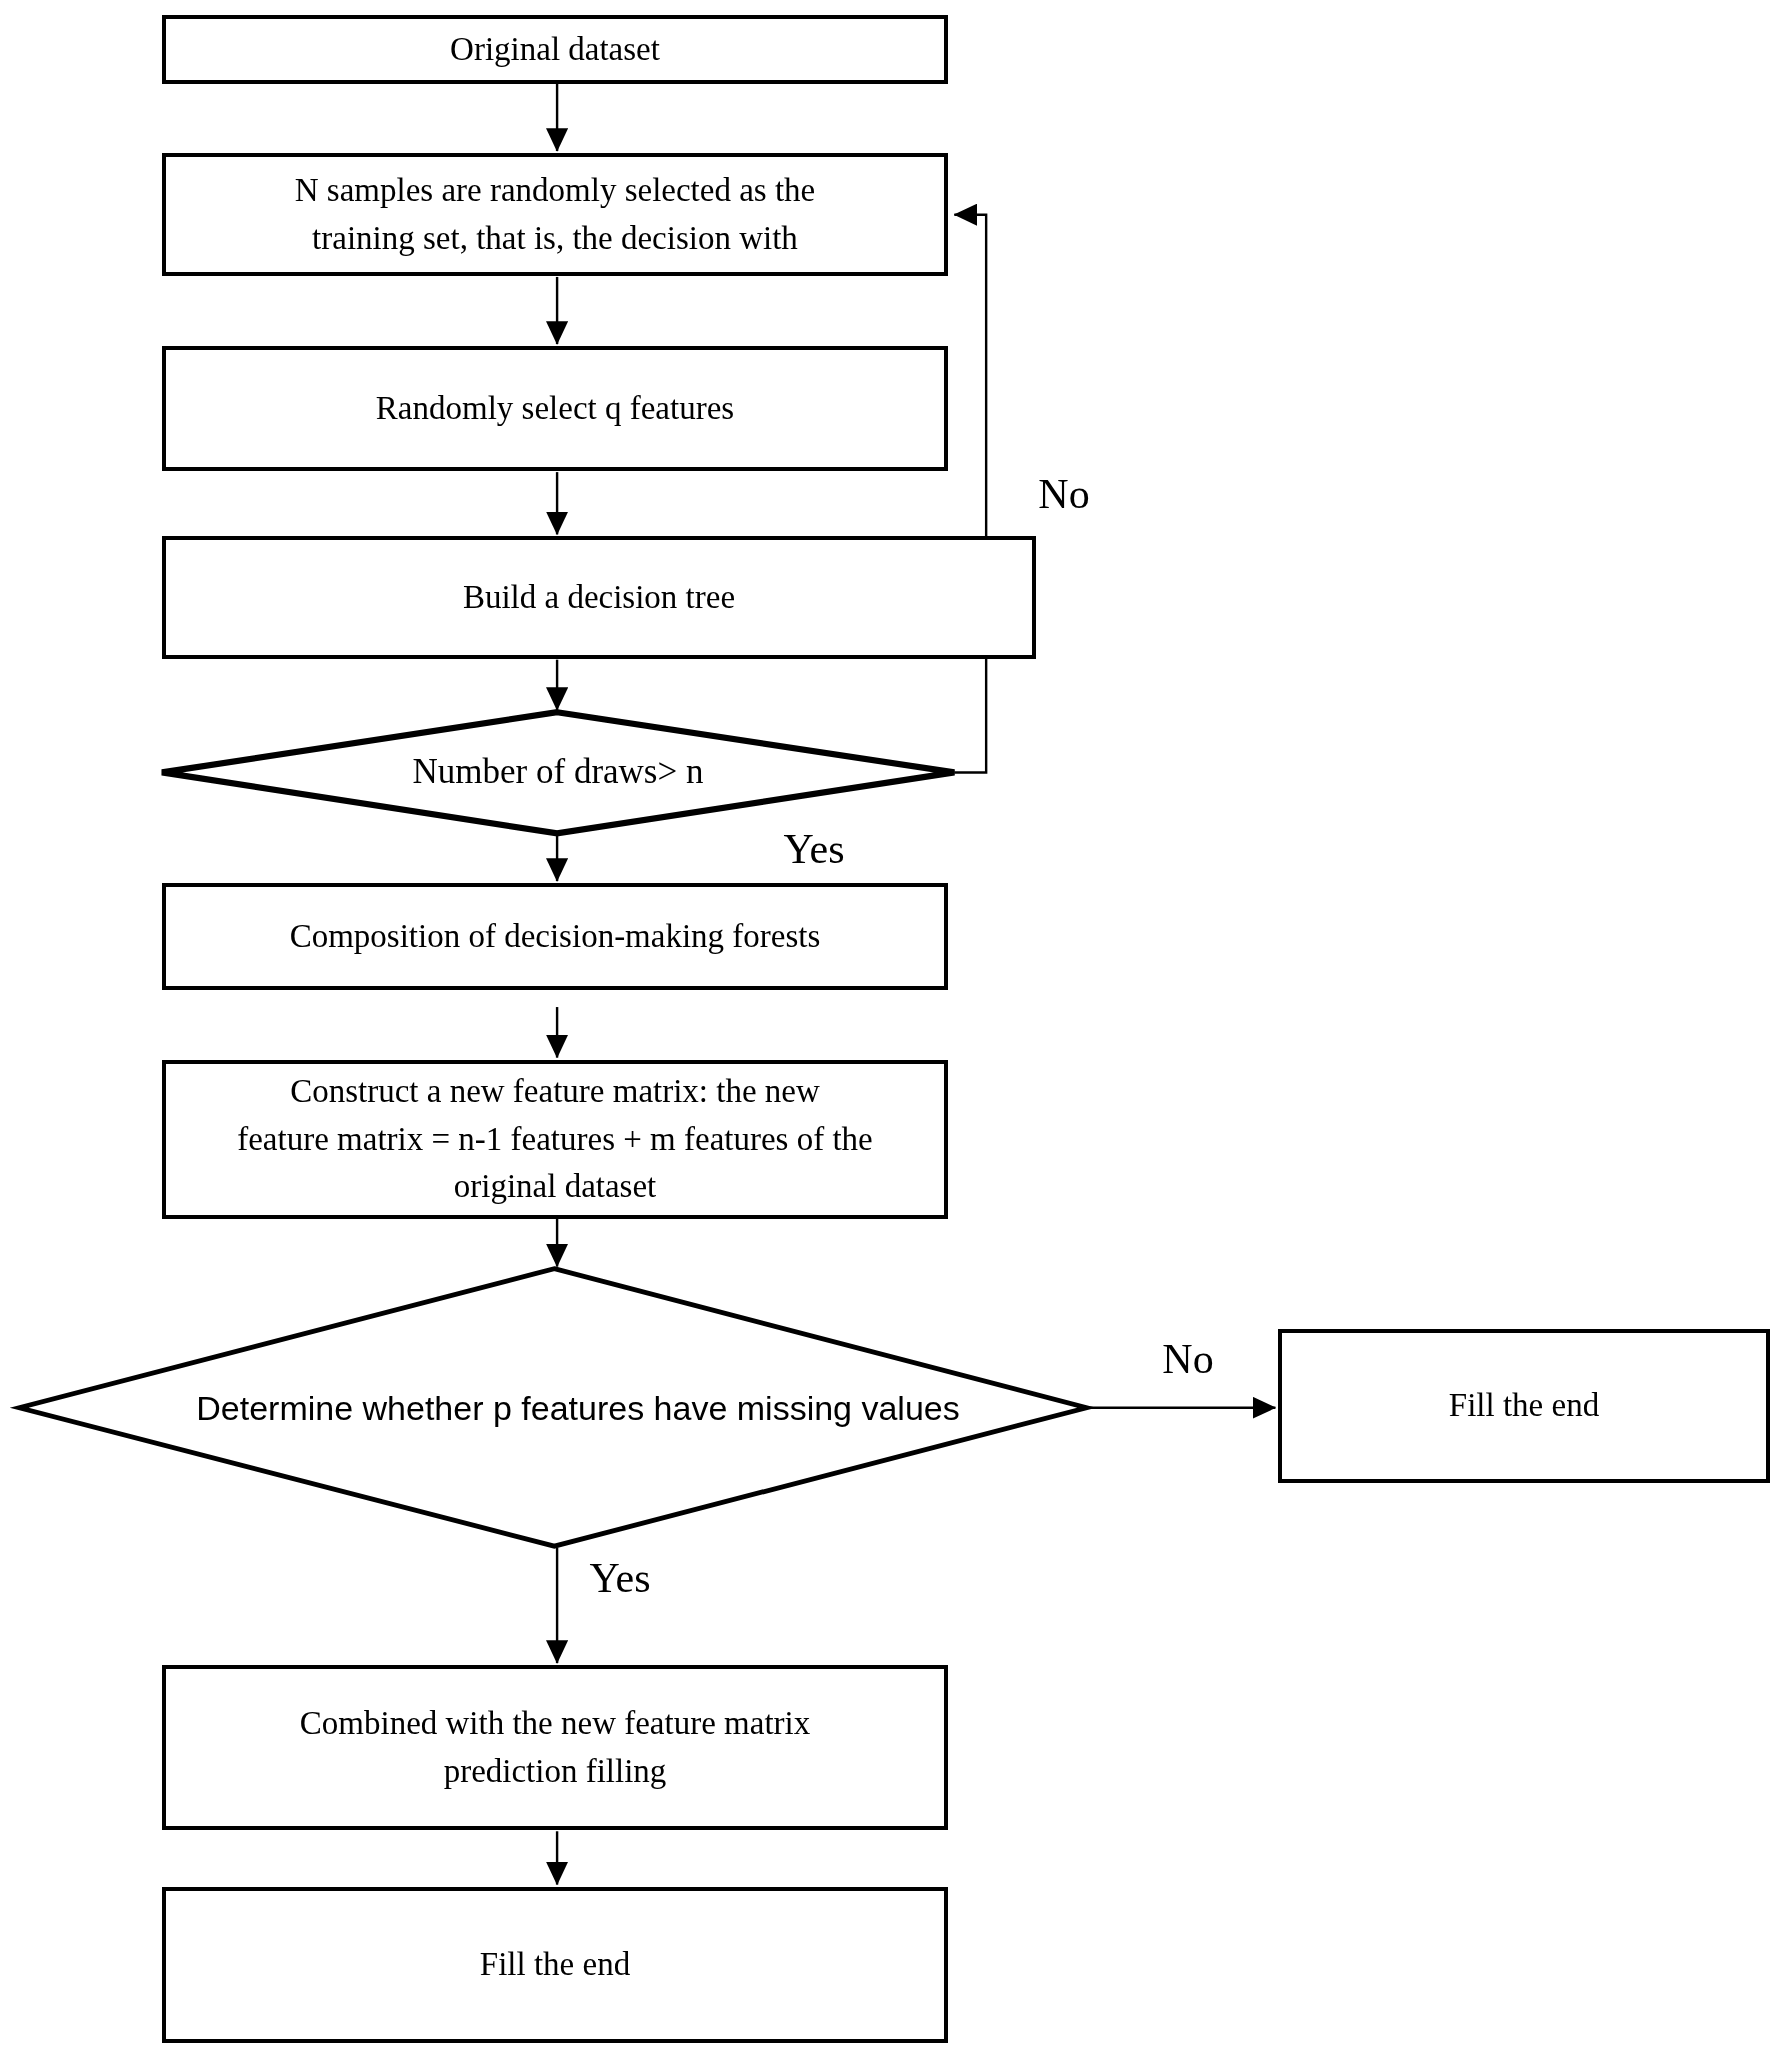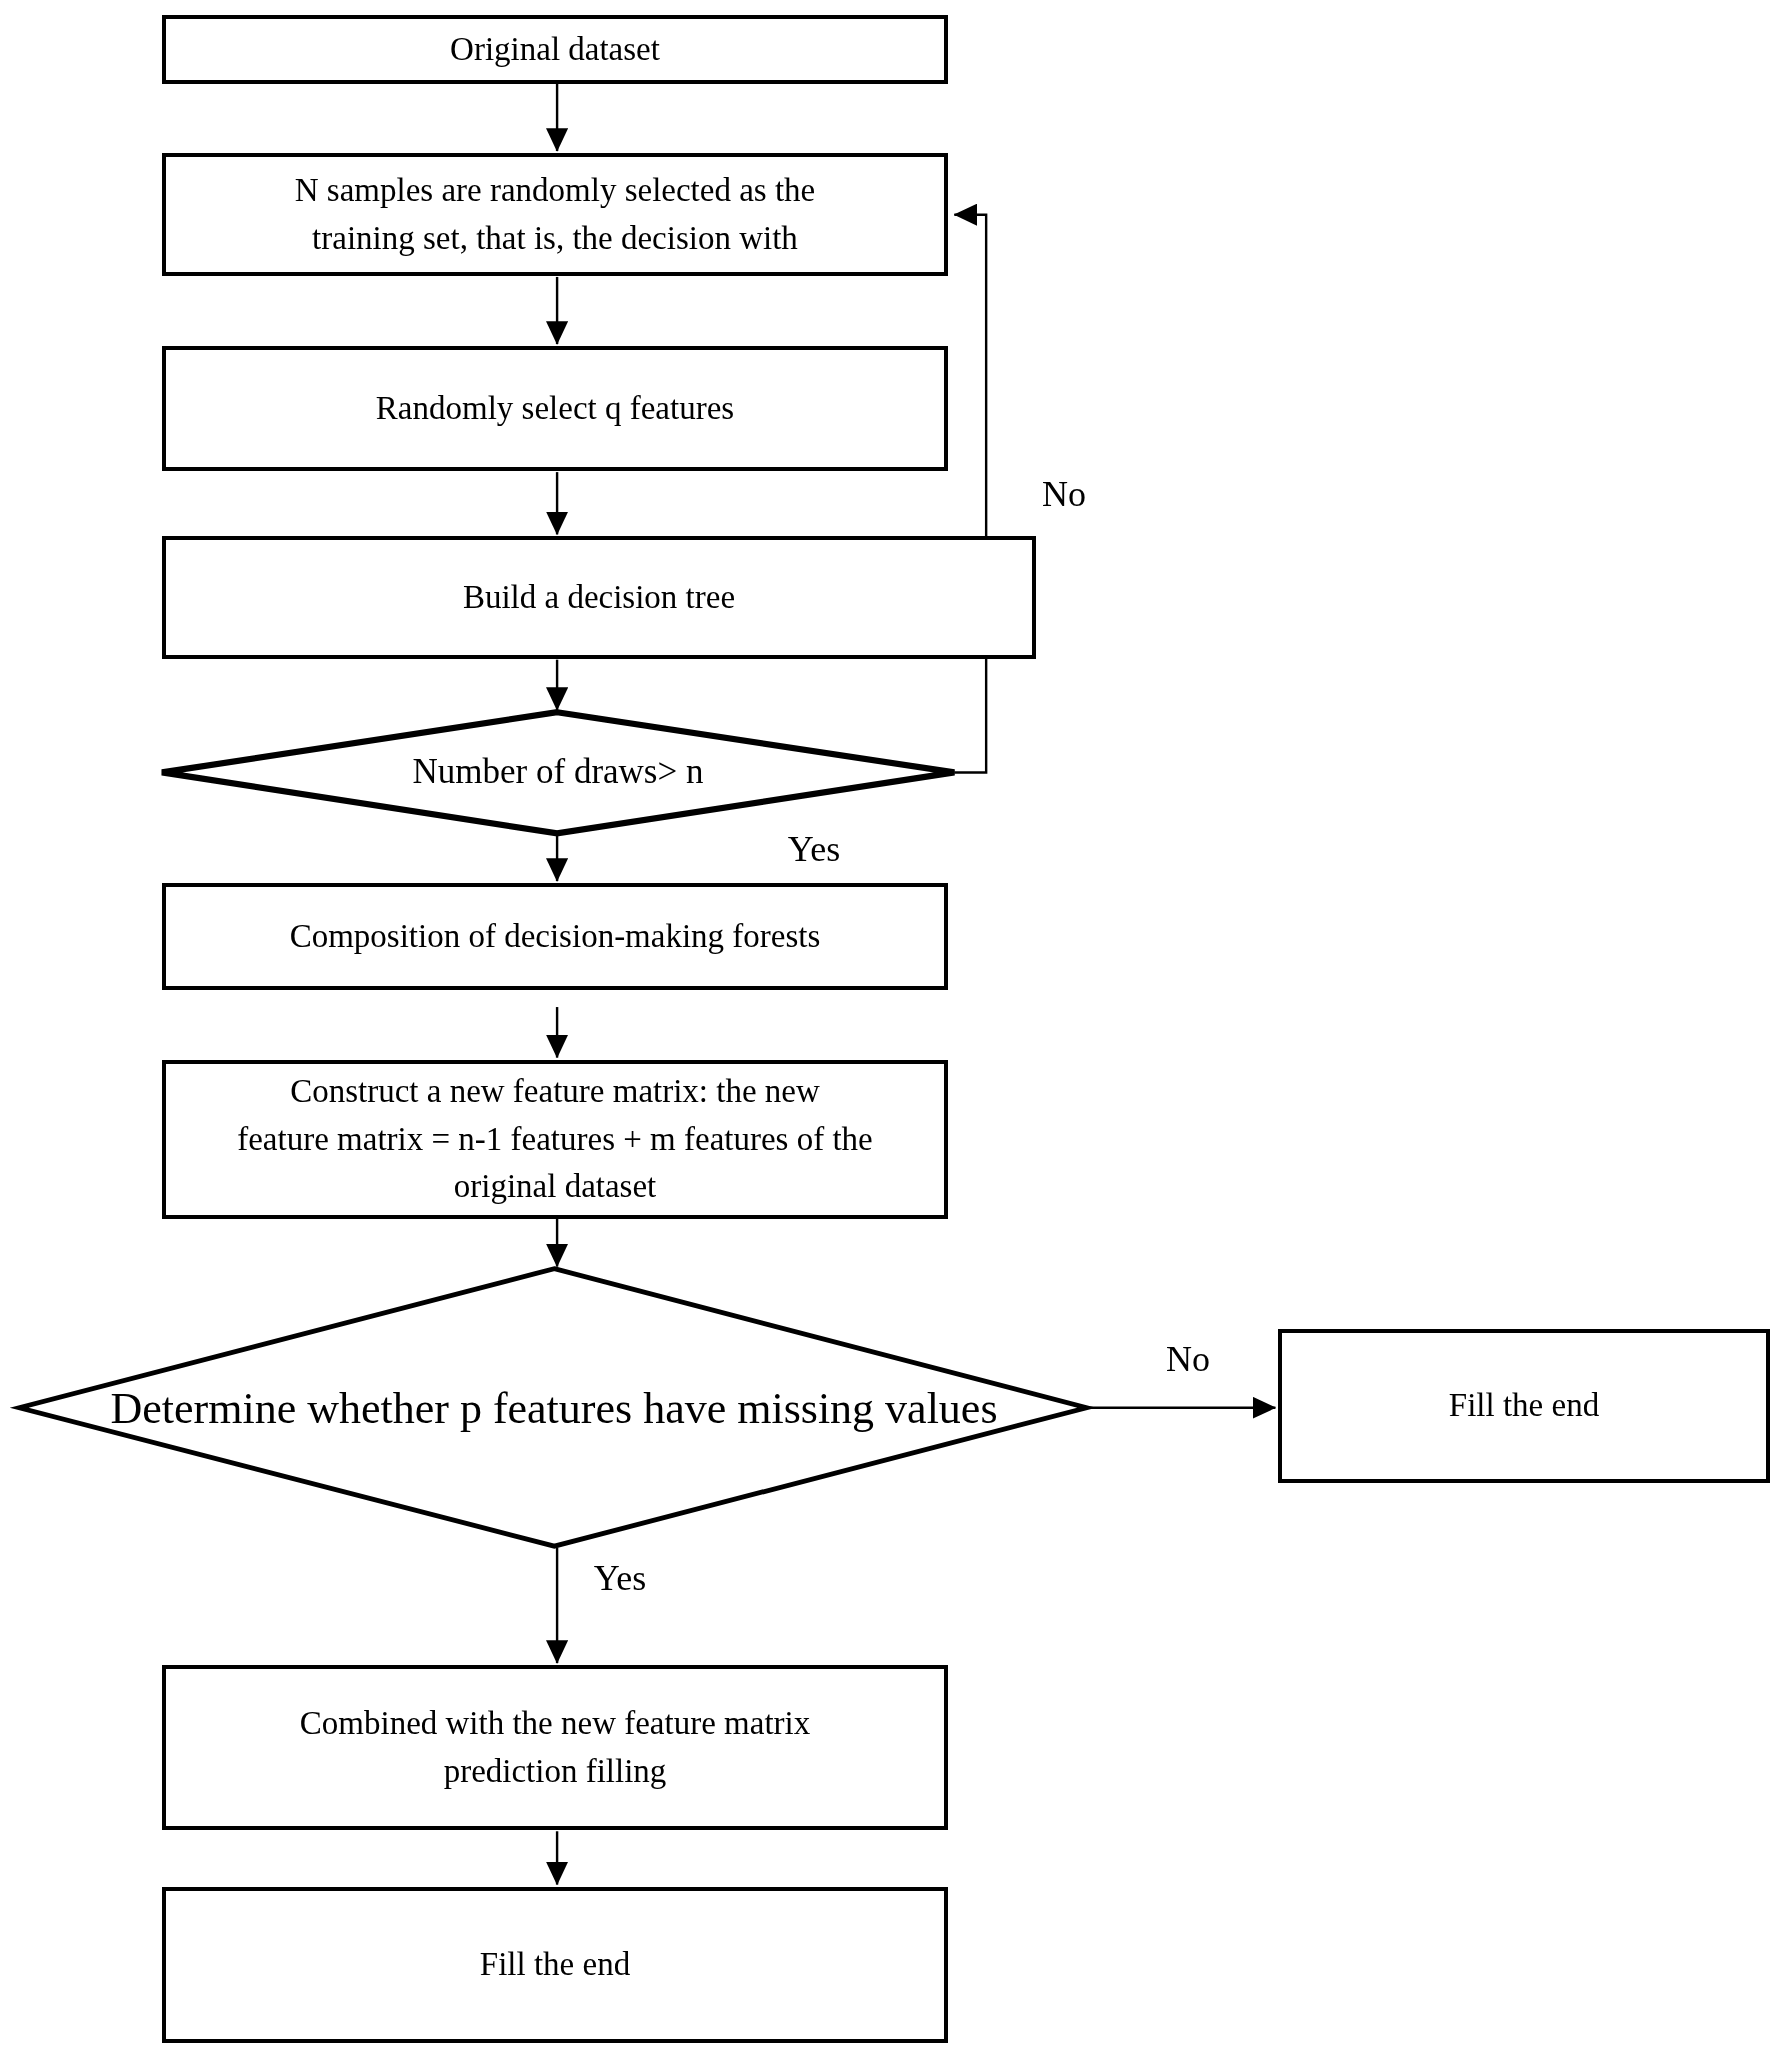--- a/index.html
+++ b/index.html
@@ -41,25 +41,26 @@
     line-height:1.45;
     padding:0 7px;
   }
   .dlabel,.elabel{
     position:absolute;
     transform:translate(-50%,-50%);
     white-space:nowrap;
   }
   .dlabel-draws{font-size:35px;}
   .dlabel-missing{
-    font-family:Liberation Serif, serif;
-    font-size:44px;
+    font-family:Liberation Sans, sans-serif;
+    font-size:34px;
     letter-spacing:0px;
+    margin-left:24px;
   }
-  .elabel{font-size:36px;}
+  .elabel{font-size:42px;}
 </style>
 </head>
 <body>
 
 <div id="stage">
 
   <svg id="connector-layer" width="1782" height="2066" viewBox="0 0 2575 2985" xmlns="http://www.w3.org/2000/svg">
     <defs>
       <marker id="ah" markerUnits="userSpaceOnUse" markerWidth="34" markerHeight="32" refX="33" refY="16" orient="auto">
         <path d="M0,0 L34,16 L0,32 Z" fill="var(--ink,#000000)"></path>

